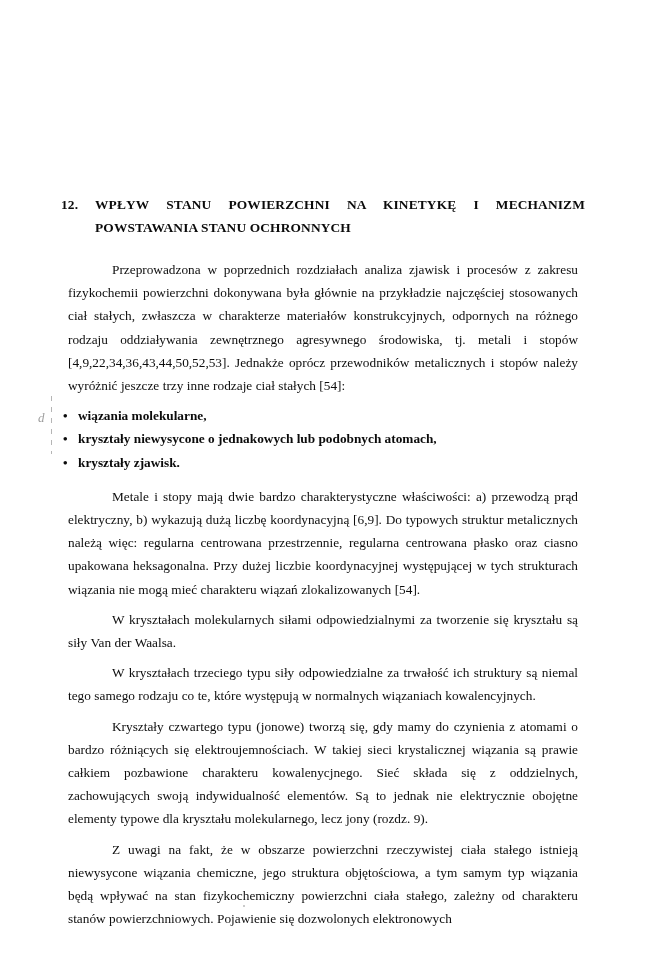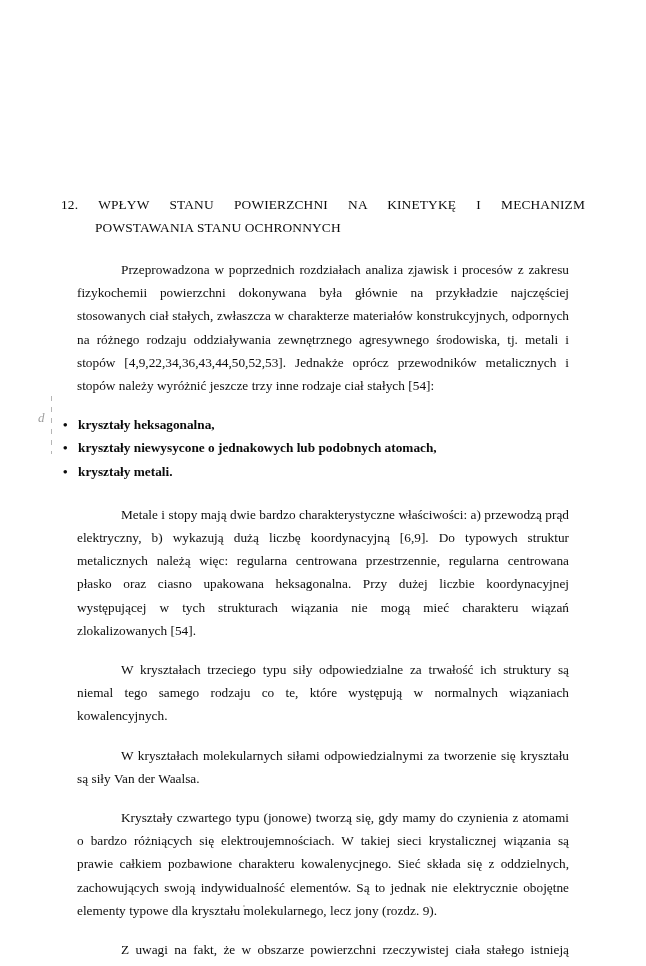--- a/index.html
+++ b/index.html
@@ -25,21 +25,21 @@
   
   .content {
     position: absolute;
     left: 61px;
     top: 193px;
     width: 524px;
   }
 
   
   .chapter-title {
-    font-weight: normal;
+    font-weight: bold;
     font-size: 13.4px;
     line-height: 23px;
     letter-spacing: 0.15px;
     margin: 0 0 19px 0;
     padding-left: 17px;
     text-indent: -17px;
     color: #0b0b0b;
   }
   .chapter-title .title-line-1 {
     display: block;
@@ -48,21 +48,21 @@
     white-space: nowrap;
   }
   .chapter-title .title-line-2 {
     display: block;
     padding-left: 17px;
     text-indent: 0;
   }
 
   
   p.body-par {
-    margin: 16px;
+    margin: 7px;
     font-size: 13.3px;
     line-height: 23.2px;
     text-align: justify;
     text-indent: 44px;
     color: #0d0d0d;
     word-spacing: 0.1px;
   }
 
   
   ul.crystal-list {
@@ -143,39 +143,39 @@
     <h1 class="chapter-title">
       <span class="title-line-1">12. WPŁYW  STANU  POWIERZCHNI  NA  KINETYKĘ  I  MECHANIZM</span>
       <span class="title-line-2">POWSTAWANIA STANU OCHRONNYCH</span>
     </h1>
 
     <p class="body-par">Przeprowadzona w poprzednich rozdziałach analiza zjawisk i procesów z zakresu fizykochemii powierzchni dokonywana była głównie na przykładzie najczęściej stosowanych ciał stałych, zwłaszcza w charakterze materiałów konstrukcyjnych, odpornych na różnego rodzaju oddziaływania zewnętrznego agresywnego środowiska, tj. metali i stopów [4,9,22,34,36,43,44,50,52,53]. Jednakże oprócz przewodników metalicznych i stopów należy wyróżnić jeszcze trzy inne rodzaje ciał stałych [54]:</p>
 
     <ul class="crystal-list">
       <li>
         <span class="bullet-dot">•</span>
-        <span>kryształy heksagonalna,</span>
+        <span>wiązania molekularne,</span>
       </li>
       <li>
         <span class="bullet-dot">•</span>
         <span>kryształy niewysycone o jednakowych lub podobnych atomach,</span>
       </li>
       <li>
         <span class="bullet-dot">•</span>
-        <span>kryształy metali.</span>
+        <span>kryształy zjawisk.</span>
       </li>
     </ul>
 
     <div class="sp-after-list"></div>
 
     <p class="body-par">Metale i stopy mają dwie bardzo charakterystyczne właściwości: a) przewodzą prąd elektryczny, b) wykazują dużą liczbę koordynacyjną [6,9]. Do typowych struktur metalicznych należą więc: regularna centrowana przestrzennie, regularna centrowana płasko oraz ciasno upakowana heksagonalna. Przy dużej liczbie koordynacyjnej występującej w tych strukturach wiązania nie mogą mieć charakteru wiązań zlokalizowanych [54].</p>
 
+    <p class="body-par">W kryształach molekularnych siłami odpowiedzialnymi za tworzenie się kryształu są siły Van der Waalsa.</p>
+
     <p class="body-par">W kryształach trzeciego typu siły odpowiedzialne za trwałość ich struktury są niemal tego samego rodzaju co te, które występują w normalnych wiązaniach kowalencyjnych.</p>
-
-    <p class="body-par">W kryształach molekularnych siłami odpowiedzialnymi za tworzenie się kryształu są siły Van der Waalsa.</p>
 
     <p class="body-par">Kryształy czwartego typu (jonowe) tworzą się, gdy mamy do czynienia z atomami o bardzo różniących się elektroujemnościach. W takiej sieci krystalicznej wiązania są prawie całkiem pozbawione charakteru kowalenycjnego. Sieć składa się z oddzielnych, zachowujących swoją indywidualność elementów. Są to jednak nie elektrycznie obojętne elementy typowe dla kryształu molekularnego, lecz jony (rozdz. 9).</p>
 
     <p class="body-par">Z uwagi na fakt, że w obszarze powierzchni rzeczywistej ciała stałego istnieją niewysycone wiązania chemiczne, jego struktura objętościowa, a tym samym typ wiązania będą wpływać na stan fizykochemiczny powierzchni ciała stałego, zależny od charakteru stanów powierzchniowych. Pojawienie się dozwolonych elektronowych</p>
 
   </div>
 
   <div class="margin-annotation">
     <span class="ink-rule"></span>
     <span class="ink-mark">d</span>

